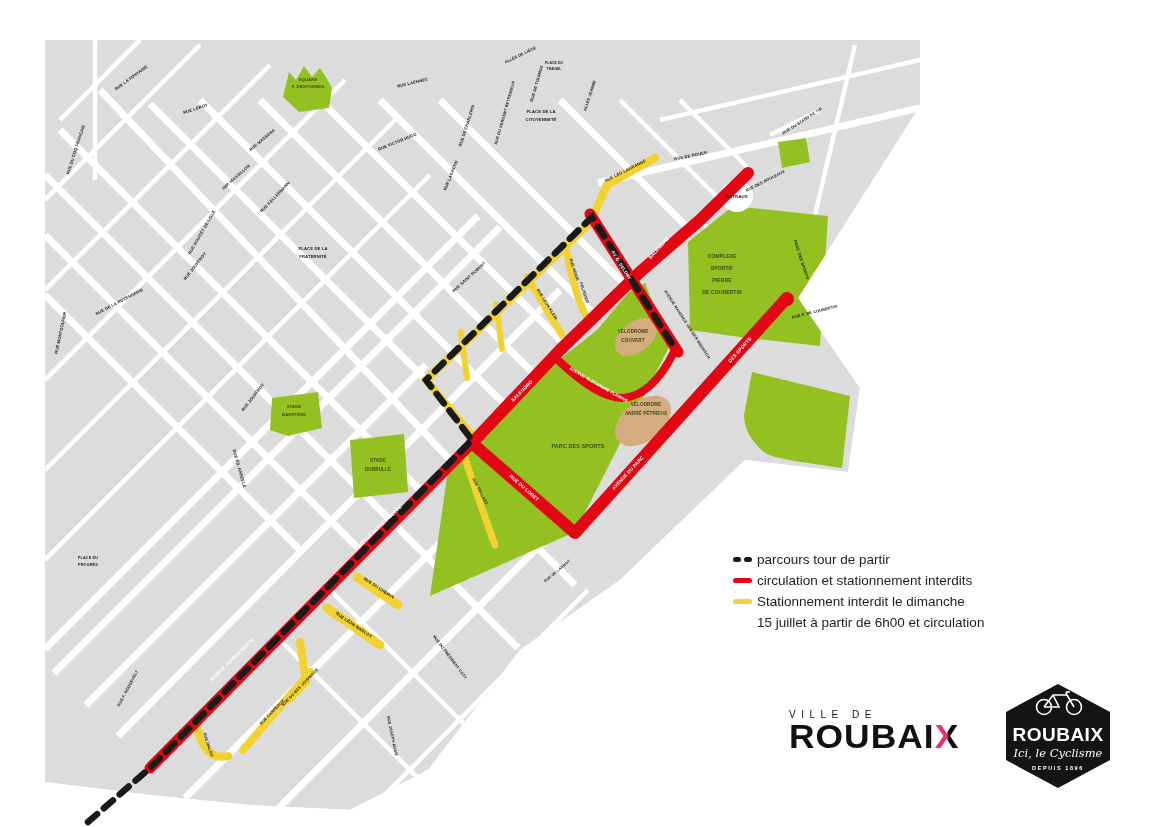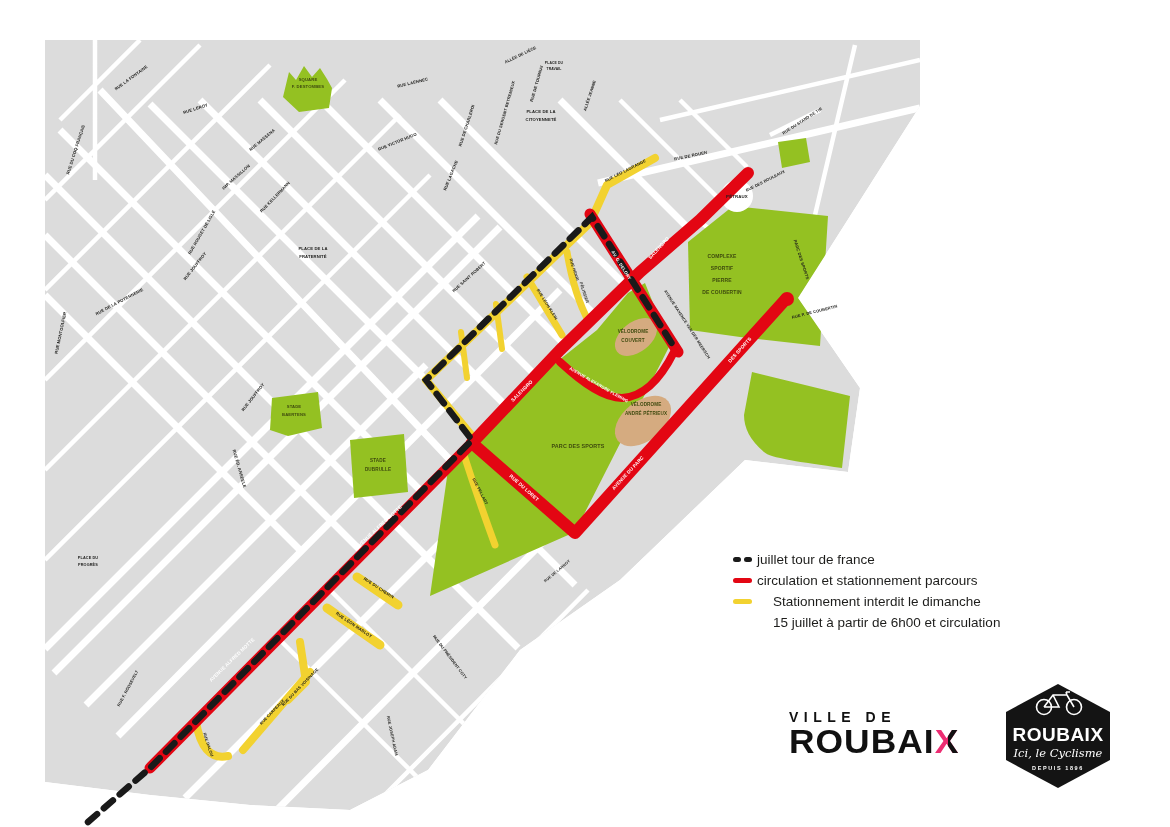--- a/index.html
+++ b/index.html
@@ -27,24 +27,24 @@
   .title{font-size:22px;font-weight:bold;letter-spacing:.2px;transform:scaleX(.96);transform-origin:left;white-space:nowrap;}
   .subtitle{font-size:19px;font-weight:normal;margin-top:2px;transform:scaleX(.98);transform-origin:left;white-space:nowrap;color:#2a2a28;}
 
   .legend{position:absolute;left:733px;top:549px;font-size:13.5px;line-height:21px;}
   .lrow{display:flex;align-items:flex-start;}
   .lswatch{width:24px;flex:0 0 24px;display:flex;align-items:center;gap:3px;height:21px;}
   .bar{height:5.5px;border-radius:3px;}
   .bar.red{width:19px;background:var(--c-red);}
   .bar.yellow{width:19px;background:var(--c-yellow);}
   .dashbit{width:8px;height:5.5px;border-radius:3px;background:var(--c-dash);}
-  .lmulti div{white-space:nowrap;margin-left:16px;}
+  .lmulti div{white-space:nowrap;}
 
   .ville{position:absolute;left:789px;top:709px;}
-  .ville-top{font-size:14px;font-weight:bold;letter-spacing:5.5px;color:#111;}
+  .ville-top{font-size:10px;font-weight:normal;letter-spacing:5.5px;color:#111;}
   .ville-word{font-size:34px;font-weight:bold;letter-spacing:1px;color:#111;line-height:32px;transform:scaleX(1.04);transform-origin:left;white-space:nowrap;}
   .ville-x{position:relative;display:inline-block;color:var(--c-pink);}
   .ville-x .xblack{position:absolute;left:0;top:0;color:#111;clip-path:inset(0 0 0 54%);}
 
   .badge{position:absolute;left:1002px;top:681px;width:112px;height:112px;}
   .badge text{text-anchor:middle;fill:#fff;}
   .badge .bname{font-family:"Liberation Sans",sans-serif;font-weight:bold;font-size:19px;letter-spacing:.5px;}
   .badge .btag{font-family:"DejaVu Serif",serif;font-style:italic;font-size:11.5px;}
   .badge .bsince{font-family:"Liberation Sans",sans-serif;font-weight:bold;font-size:5.5px;letter-spacing:1.6px;}
 </style>
@@ -194,27 +194,27 @@
       </g>
   </svg>
 
 
   <div class="legend">
     <div class="lrow">
       <span class="lswatch">
         <span class="dashbit"></span>
           <span class="dashbit"></span>
       </span>
-      <span>juillet tour de france</span>
+      <span>parcours tour de partir</span>
     </div>
     <div class="lrow">
       <span class="lswatch">
           <span class="bar red"></span>
         </span>
-      <span>circulation et stationnement parcours</span>
+      <span>circulation et stationnement interdits</span>
     </div>
     <div class="lrow">
       <span class="lswatch">
           <span class="bar yellow"></span>
         </span>
       <span class="lmulti">
         <div>Stationnement interdit le dimanche</div>
         <div>15 juillet à partir de 6h00 et circulation</div>
       </span>
     </div>

